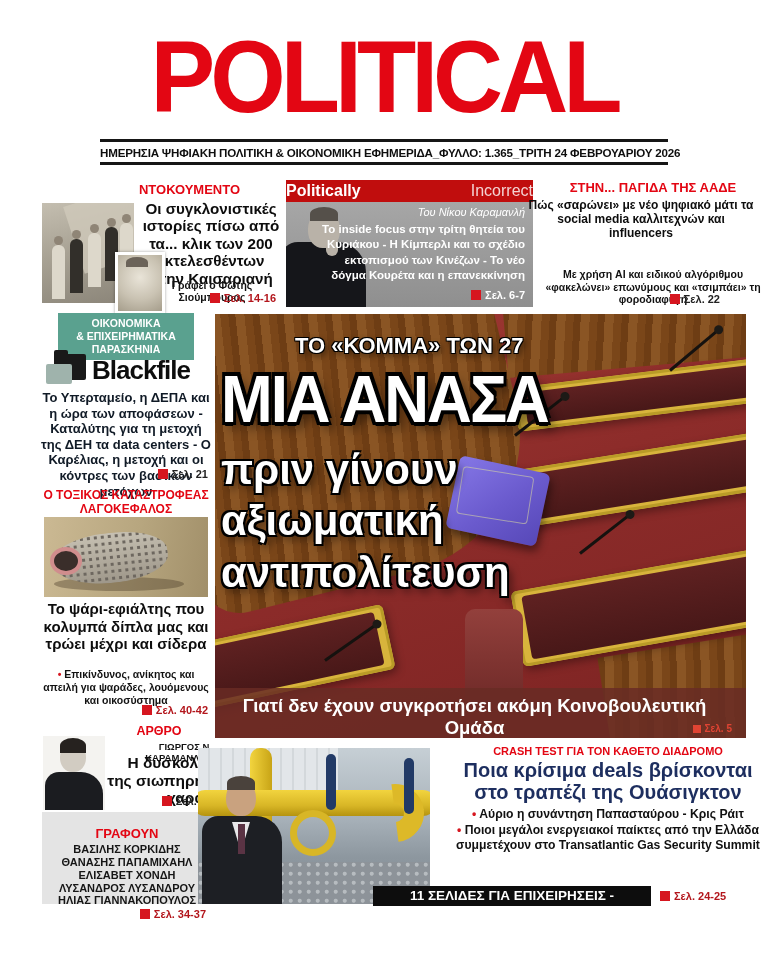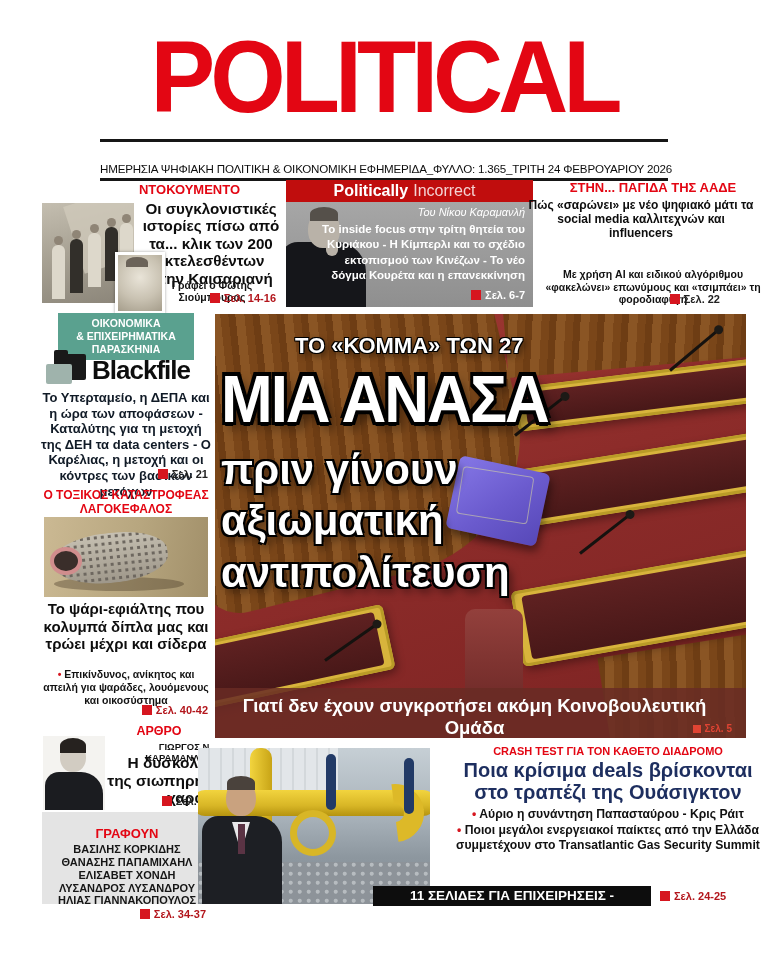--- a/index.html
+++ b/index.html
@@ -3,42 +3,42 @@
 <meta charset="utf-8">
 <style>
   html,body{margin:0;padding:0;background:#fff;}
   #page{position:relative;width:768px;height:954px;margin:0 auto;background:#fff;overflow:hidden;
         font-family:"Liberation Sans","DejaVu Sans",sans-serif;color:#111;}
   .abs{position:absolute;}
   
   .mast-title{left:0;right:0;top:28px;text-align:center;font-weight:700;font-size:97px;line-height:1;
               color:#e30613;letter-spacing:-5px;transform:scaleY(1.06);}
   .mast-sub{left:100px;width:568px;top:139px;border-top:3px solid #161616;border-bottom:3px solid #161616;
-            padding:20px 0 3px;text-align:center;font-weight:400;font-size:11.6px;letter-spacing:-.2px;white-space:nowrap;color:#0e0e0e;}
+            padding:4px 0 3px;text-align:center;font-weight:700;font-size:11.6px;letter-spacing:-.2px;white-space:nowrap;color:#0e0e0e;}
   
   .kicker{color:#e30613;font-weight:700;text-align:center;}
   .pref{display:flex;align-items:center;gap:4px;font-weight:700;font-size:11px;color:#222;}
   .sq{width:10px;height:10px;background:#d6161f;display:inline-block;flex:0 0 auto;}
   .pref.red{color:#b3161c;}
   .pref.white{color:#fff;text-align:right;}
   .pref.band{color:#e04433;font-size:10px;}
   .pref.band .sq{background:#e04433;width:8px;height:8px;}
   .hl{font-weight:700;color:#0d0d0d;}
   
   .doc-photo{left:0;top:23px;width:92px;height:100px;background:linear-gradient(165deg,#c4beb0 0%,#a8a294 45%,#8a8478 100%);overflow:hidden;}
   .doc-wall{position:absolute;left:30px;top:-10px;width:80px;height:70px;background:#cfc9ba;transform:rotate(-18deg);opacity:.8;}
   .fig{position:absolute;bottom:4px;width:13px;height:54px;background:#322f2a;border-radius:6px 6px 0 0;}
   .fig::before{content:"";position:absolute;top:-9px;left:2px;width:9px;height:9px;border-radius:50%;background:#8f8576;}
   .fig.shirt{background:#ddd8cb;}
   .doc-inset{left:73px;top:72px;width:44px;height:56px;background:radial-gradient(circle at 50% 40%,#e9e4d8 0%,#c9c2b2 55%,#a59d8b 100%);
              border:3px solid #fff;box-shadow:0 0 3px rgba(0,0,0,.35);}
   .doc-inset::before{content:"";position:absolute;left:8px;top:2px;width:22px;height:10px;border-radius:50% 50% 0 0;background:#6b6359;}
   
   .pi-box{left:286px;top:180px;width:247px;height:127px;background:linear-gradient(#ababab,#8f8f8f);}
-  .pi-bar{position:absolute;left:0;right:0;top:0;height:22px;background:#c00d0d;display:flex;justify-content:center;align-items:center;padding-right:10px;box-sizing:border-box;}
+  .pi-bar{position:absolute;left:0;right:0;top:0;height:22px;background:#c00d0d;display:flex;justify-content:space-between;align-items:center;box-sizing:border-box;}
   .pi-brand-b{color:#fff;font-weight:700;font-size:16px;}
   .pi-brand-l{color:rgba(255,255,255,.82);font-weight:400;font-size:16px;margin-left:5px;}
   .pi-man{position:absolute;left:0;top:22px;bottom:0;width:80px;overflow:hidden;}
   .pi-head{position:absolute;left:22px;top:8px;width:32px;height:38px;border-radius:50% 50% 45% 45%;background:#b9b2a8;}
   .pi-head::before{content:"";position:absolute;top:-3px;left:2px;width:28px;height:14px;border-radius:50% 50% 0 0;background:#55504a;}
   .pi-body{position:absolute;left:-6px;top:40px;width:86px;height:70px;border-radius:18px 30px 0 0;background:#15161a;}
   .pi-hand{position:absolute;left:40px;top:34px;width:12px;height:20px;border-radius:6px;background:#b9b2a8;}
   .pi-byline{position:absolute;right:8px;top:26px;color:#fff;font-style:italic;font-size:11px;font-weight:400;}
   .pi-hl{position:absolute;right:8px;top:42px;width:212px;color:#fff;font-weight:700;font-size:11.5px;line-height:1.33;text-align:right;}
   .pi-pref{position:absolute;right:8px;bottom:6px;}

